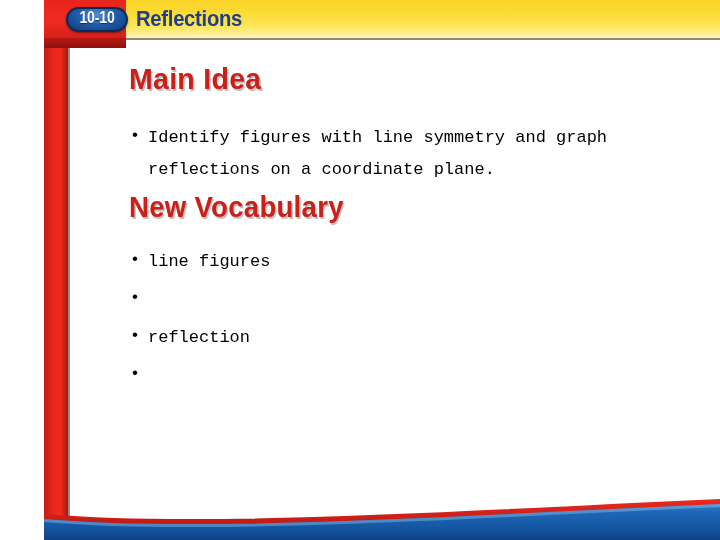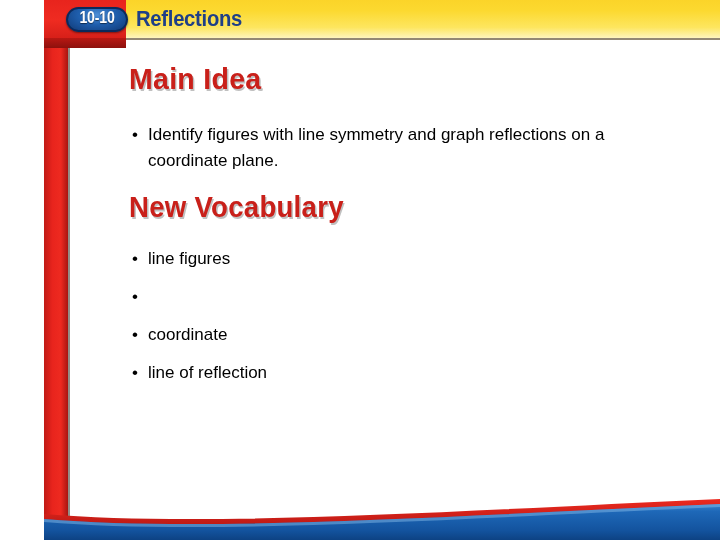--- a/index.html
+++ b/index.html
@@ -146,23 +146,23 @@
   .bullet-dot {
     width: 16px;
     flex: 0 0 16px;
     font-size: 17px;
     line-height: 26px;
     color: #000;
     text-align: left;
   }
   .bullet-text {
     font-size: 17px;
-    line-height: 26px;
+    line-height: 32px;
     color: #000;
-    font-family: Liberation Sans, sans-serif;
+    font-family: Liberation Mono, monospace;
   }
 
   .main-idea-bullet {
     left: 88px; top: 122px;
     width: 520px;
   }
   .main-idea-bullet .bullet-text {
     display: block;
   }
 
@@ -211,25 +211,24 @@
 
   <div class="bullet-row vocab-1">
     <span class="bullet-dot">•</span>
     <span class="bullet-text">line figures</span>
   </div>
   <div class="bullet-row vocab-2">
     <span class="bullet-dot">•</span>
   </div>
   <div class="bullet-row vocab-3">
     <span class="bullet-dot">•</span>
-    <span class="bullet-text">coordinate</span>
+    <span class="bullet-text">reflection</span>
   </div>
   <div class="bullet-row vocab-4">
     <span class="bullet-dot">•</span>
-    <span class="bullet-text">line of reflection</span>
   </div>
 
   <div class="bottom-wrap">
     <svg class="bottom-svg" width="720" height="52" viewBox="0 0 720 52">
       <defs>
         <linearGradient id="barGrad" x1="0" y1="0" x2="0" y2="1">
           <stop offset="0%" stop-color="#2f7cc9"></stop>
           <stop offset="22%" stop-color="#1d66b6"></stop>
           <stop offset="70%" stop-color="#14539c"></stop>
           <stop offset="100%" stop-color="#0e4versa"></stop>

